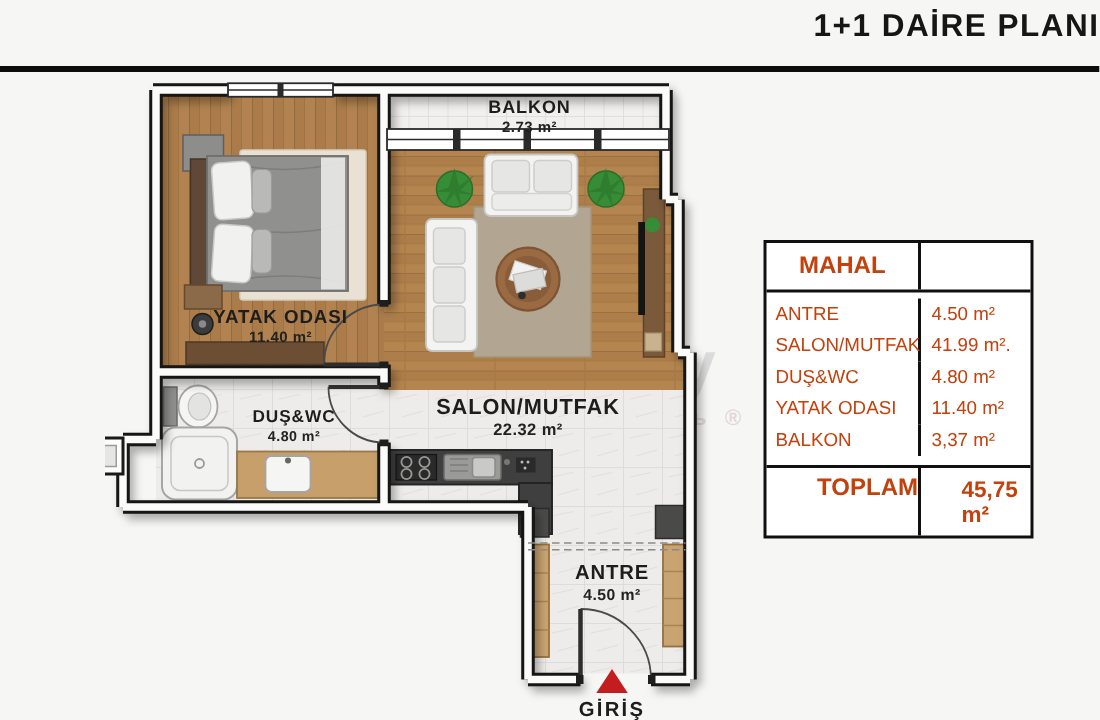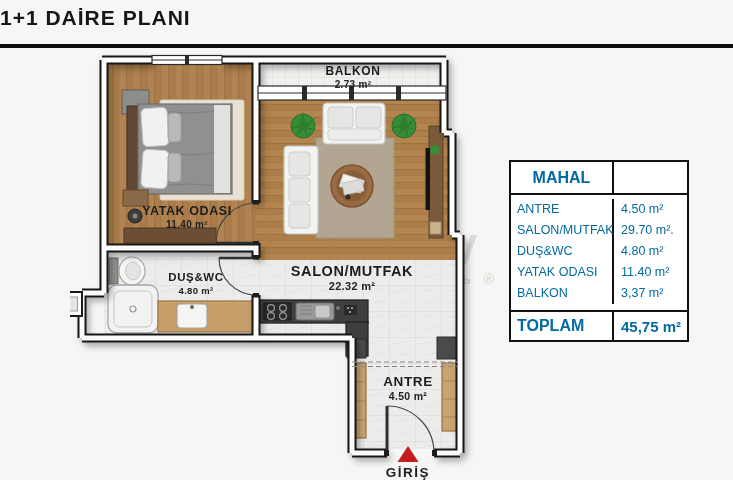--- a/index.html
+++ b/index.html
@@ -3,53 +3,53 @@
 <meta charset="utf-8">
 <style>
   html,body{margin:0;padding:0;}
   body{
     width:733px;height:480px;position:relative;overflow:hidden;
     background:#f6f6f5;
     font-family:"Liberation Sans","DejaVu Sans",sans-serif;
     -webkit-font-smoothing:antialiased;
   }
   .page-title{
-    position:absolute;top:6px;left:0;width:733px;text-align:left;
+    position:absolute;top:6px;left:0;width:733px;text-align:right;
     font-size:21px;font-weight:700;letter-spacing:1px;color:#161616;
   }
   .title-divider{
     position:absolute;top:44px;left:0;width:733px;height:3.5px;background:#0d0d0d;
   }
   .plan-wrap{position:absolute;left:70px;top:50px;width:440px;height:430px;}
   .plan-wrap svg{display:block;}
 
   
   .watermark{position:absolute;left:170px;top:222px;width:340px;text-align:center;pointer-events:none;}
   .wm-1{font-size:44px;font-weight:700;color:rgba(175,175,175,0.38);letter-spacing:2px;line-height:44px;}
   .wm-2{font-size:15px;font-weight:700;color:rgba(196,170,170,0.40);letter-spacing:4px;margin-top:4px;}
 
   
   .area-table{
     position:absolute;left:509px;top:160px;width:176px;
-    background:#fff;border:2.5px solid #101010;color:#0369a1;
+    background:#fff;border:2.5px solid #101010;color:#c2410c;
   }
   .at-row{display:flex;}
   .at-cell-room{width:103px;border-right:2.5px solid #101010;box-sizing:border-box;}
   .at-cell-area{flex:1;}
   .at-header{border-bottom:2.5px solid #101010;}
   .at-header .at-cell-room,.at-header .at-cell-area{
     text-align:center;font-weight:700;font-size:16px;padding:7px 0 6px;
   }
   .at-body{padding:4px 0 6px;}
   .at-body .at-row{height:21px;}
   .at-body .at-cell-room{padding-left:6px;font-size:12.5px;line-height:21px;white-space:nowrap;}
   .at-body .at-cell-area{padding-left:7px;font-size:12.5px;line-height:21px;white-space:nowrap;}
   .at-total{border-top:2.5px solid #101010;}
-  .at-total .at-cell-room{padding:5px 0 5px 6px;font-weight:700;font-size:16px;}
-  .at-total .at-cell-area{padding:6px 0 5px 7px;font-weight:700;font-size:15px;}
+  .at-total .at-cell-room{padding:5px 0 5px 6px;font-weight:700;font-size:16px;text-align:right;}
+  .at-total .at-cell-area{padding:6px 0 5px 7px;font-weight:700;font-size:15px;margin-left:20px;}
 
   .room-label{font-weight:700;fill:#1d1d1d;letter-spacing:0.6px;}
   .area-label{font-weight:700;fill:#222;letter-spacing:0.3px;}
   text{font-family:"Liberation Sans","DejaVu Sans",sans-serif;}
 </style>
 </head>
 <body>
 
 <div class="page-title">1+1 DAİRE PLANI</div>
 <div class="title-divider"></div>
@@ -230,21 +230,21 @@
   <div class="at-row at-header">
     <div class="at-cell-room">MAHAL</div>
   </div>
   <div class="at-body">
     <div class="at-row">
       <div class="at-cell-room">ANTRE</div>
       <div class="at-cell-area">4.50 m²</div>
     </div>
     <div class="at-row">
       <div class="at-cell-room">SALON/MUTFAK</div>
-      <div class="at-cell-area">29.70 m².</div>
+      <div class="at-cell-area">41.99 m².</div>
     </div>
     <div class="at-row">
       <div class="at-cell-room">DUŞ&amp;WC</div>
       <div class="at-cell-area">4.80 m²</div>
     </div>
     <div class="at-row">
       <div class="at-cell-room">YATAK ODASI</div>
       <div class="at-cell-area">11.40 m²</div>
     </div>
     <div class="at-row">

